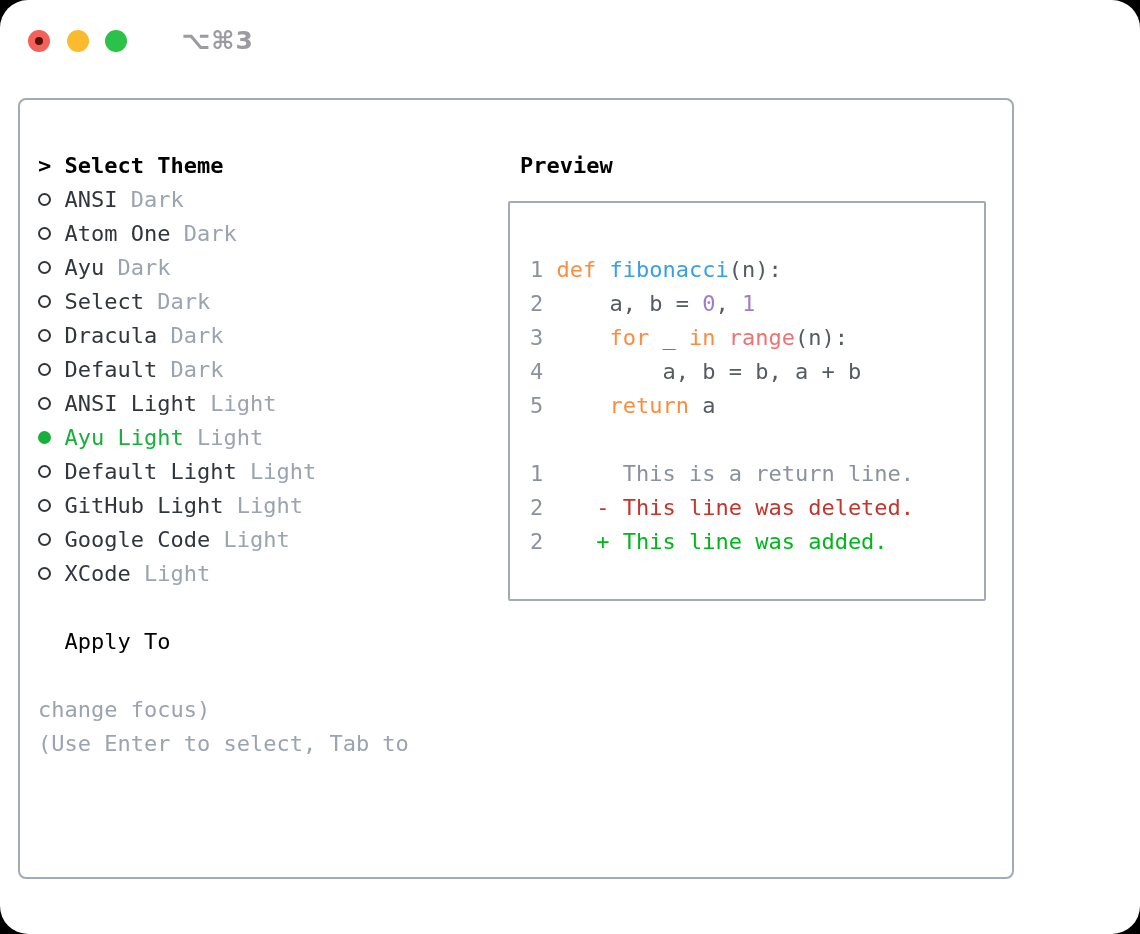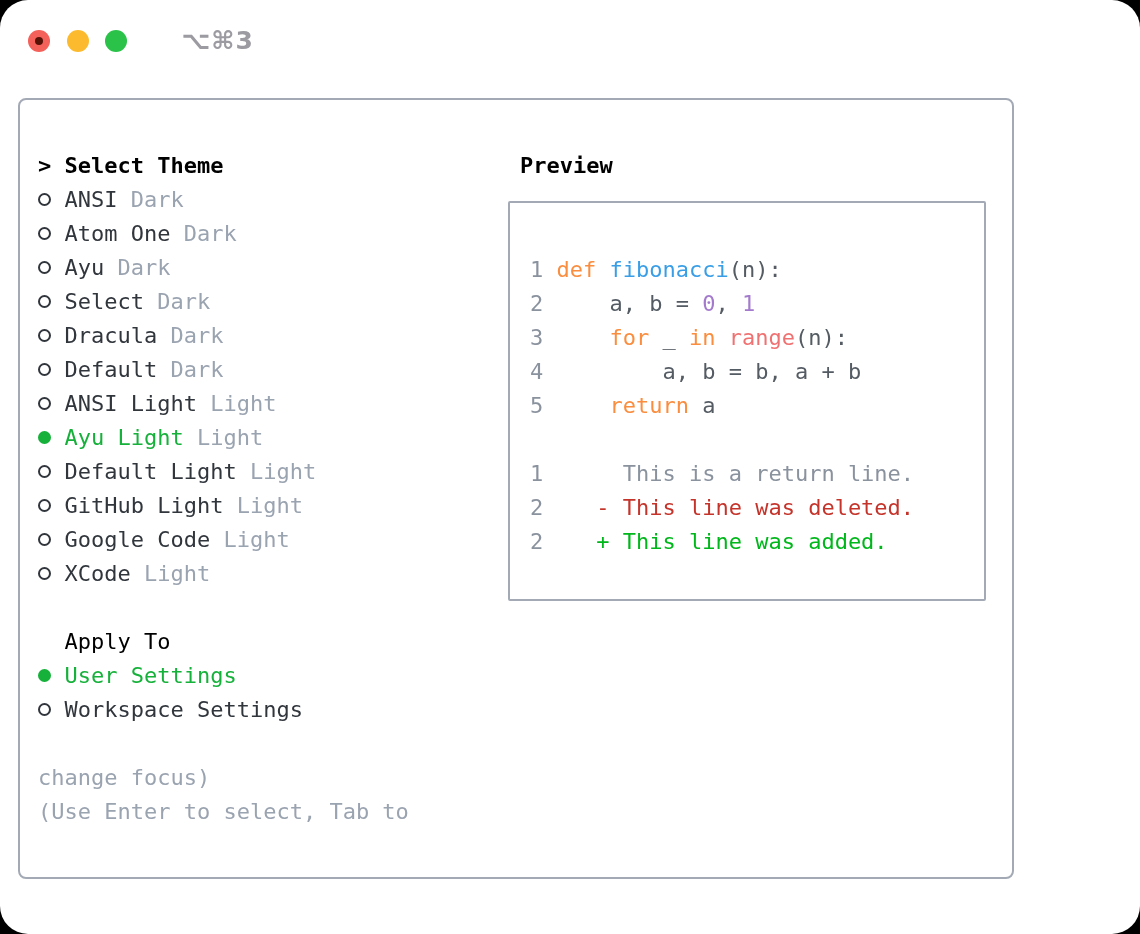--- a/index.html
+++ b/index.html
@@ -93,24 +93,20 @@
           <div class="row"><span class="slot"><span class="bullet"></span></span><span class="iname">Default Light</span><span class="ivariant"> Light</span></div>
           <div class="row"><span class="slot"><span class="bullet"></span></span><span class="iname">GitHub Light</span><span class="ivariant"> Light</span></div>
           <div class="row"><span class="slot"><span class="bullet"></span></span><span class="iname">Google Code</span><span class="ivariant"> Light</span></div>
           <div class="row"><span class="slot"><span class="bullet"></span></span><span class="iname">XCode</span><span class="ivariant"> Light</span></div>
         </div>
       <div class="spacer"></div>
       <div class="row">
         <span class="slot"></span>
         <span class="apply-header">Apply To</span>
       </div>
-      <div id="apply-options">
-          <div class="row"><span class="slot"><span class="bullet sel"></span></span><span class="iname sel">User Settings</span></div>
-          <div class="row"><span class="slot"><span class="bullet"></span></span><span class="iname">Workspace Settings</span></div>
-        </div>
       <div class="spacer"></div>
       <div class="footer-line">change focus)</div>
       <div class="footer-line">(Use Enter to select, Tab to</div>
     </div>
 
     <div class="preview-title">Preview</div>
 
     <div class="preview-box">
       <div id="code-block">
           <div class="code-row"><span class="lineno">1</span><span class="tok-keyword">def</span><span class="tok-plain"> </span><span class="tok-function">fibonacci</span><span class="tok-plain">(n):</span></div>

